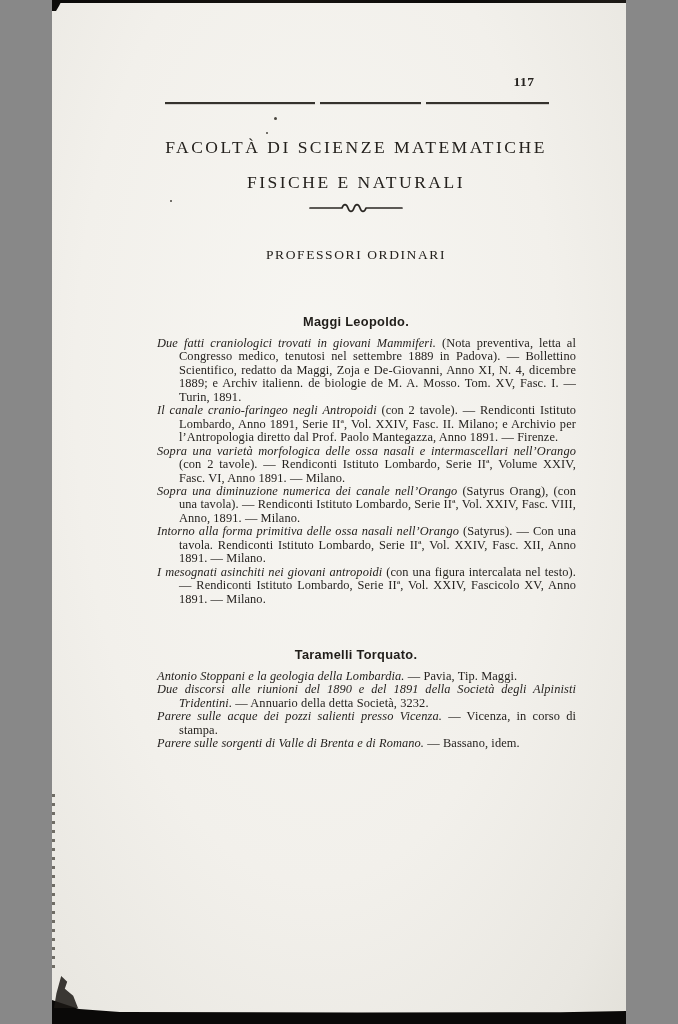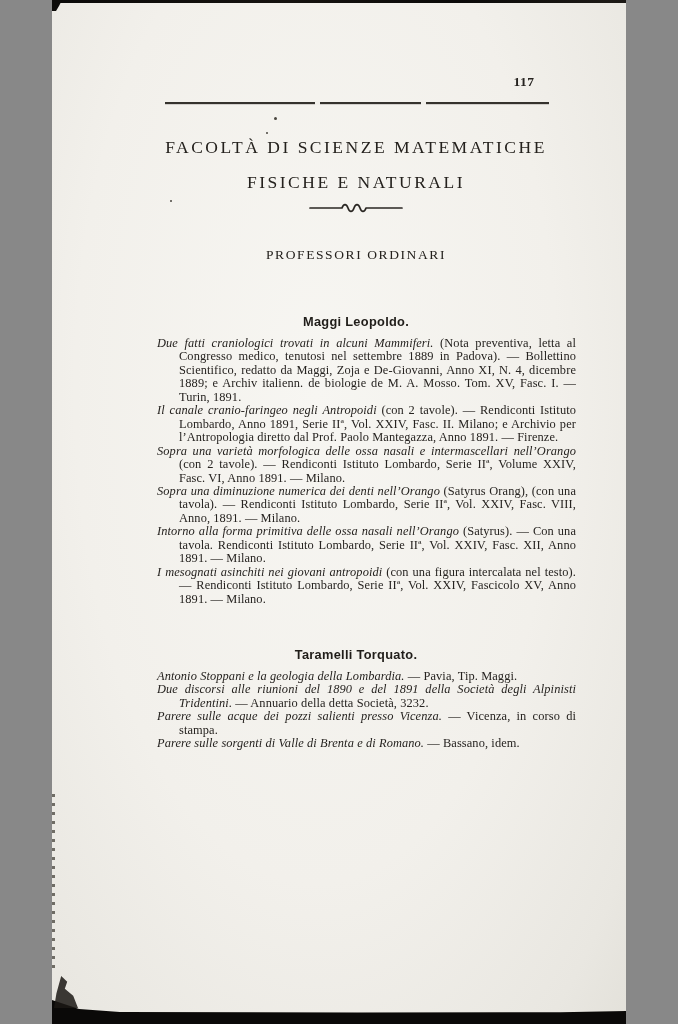--- a/index.html
+++ b/index.html
@@ -80,24 +80,24 @@
     <svg width="96" height="14" viewBox="0 0 96 14">
       <path d="M2 8 H34 M34 8 c1.5 -4.5 4.5 -4.5 6 0 c1.5 4.5 4.5 4.5 6 0 c1.5 -4.5 4.5 -4.5 6 0 c1.5 4.5 4.5 4.5 6 0 M58 8 H94" fill="none" stroke="#2a2723" stroke-width="1.7" stroke-linecap="round"></path>
     </svg>
   </div>
 
   <div class="centered-col prof-name" style="top:314px;">Maggi Leopoldo.</div>
 
   <div class="centered-col section-heading" style="top:247px;">PROFESSORI ORDINARI</div>
 
   <div class="entries" style="top:337px;">
-    <p class="entry"><span class="it">Due fatti craniologici trovati in alcuni Mammiferi.</span><span> (Nota preventiva, letta al Congresso medico, tenutosi nel settembre 1889 in Padova). — Bollettino Scientifico, redatto da Maggi, Zoja e De-Giovanni, Anno XI, N. 4, dicembre 1889; e Archiv italienn. de biologie de M. A. Mosso. Tom. XV, Fasc. I. — Turin, 1891.</span></p>
+    <p class="entry"><span class="it">Due fatti craniologici trovati in giovani Mammiferi.</span><span> (Nota preventiva, letta al Congresso medico, tenutosi nel settembre 1889 in Padova). — Bollettino Scientifico, redatto da Maggi, Zoja e De-Giovanni, Anno XI, N. 4, dicembre 1889; e Archiv italienn. de biologie de M. A. Mosso. Tom. XV, Fasc. I. — Turin, 1891.</span></p>
     <p class="entry"><span class="it">Il canale cranio-faringeo negli Antropoidi</span><span> (con 2 tavole). — Rendiconti Istituto Lombardo, Anno 1891, Serie IIª, Vol. XXIV, Fasc. II. Milano; e Archivio per l’Antropologia diretto dal Prof. Paolo Mantegazza, Anno 1891. — Firenze.</span></p>
     <p class="entry"><span class="it">Sopra una varietà morfologica delle ossa nasali e intermascellari nell’Orango</span><span> (con 2 tavole). — Rendiconti Istituto Lombardo, Serie IIª, Volume XXIV, Fasc. VI, Anno 1891. — Milano.</span></p>
-    <p class="entry"><span class="it">Sopra una diminuzione numerica dei denti nell’Orango</span><span> (Satyrus Orang), (con una tavola). — Rendiconti Istituto Lombardo, Serie IIª, Vol. XXIV, Fasc. VIII, Anno, 1891. — Milano.</span></p>
+    <p class="entry"><span class="it">Sopra una diminuzione numerica dei canale nell’Orango</span><span> (Satyrus Orang), (con una tavola). — Rendiconti Istituto Lombardo, Serie IIª, Vol. XXIV, Fasc. VIII, Anno, 1891. — Milano.</span></p>
     <p class="entry"><span class="it">Intorno alla forma primitiva delle ossa nasali nell’Orango</span><span> (Satyrus). — Con una tavola. Rendiconti Istituto Lombardo, Serie IIª, Vol. XXIV, Fasc. XII, Anno 1891. — Milano.</span></p>
     <p class="entry"><span class="it">I mesognati asinchiti nei giovani antropoidi</span><span> (con una figura intercalata nel testo). — Rendiconti Istituto Lombardo, Serie IIª, Vol. XXIV, Fascicolo XV, Anno 1891. — Milano.</span></p>
   </div>
 
   <div class="centered-col prof-name" style="top:647px;">Taramelli Torquato.</div>
 
   <div class="entries" style="top:670px;">
     <p class="entry"><span class="it">Antonio Stoppani e la geologia della Lombardia.</span><span> — Pavia, Tip. Maggi.</span></p>
     <p class="entry"><span class="it">Due discorsi alle riunioni del 1890 e del 1891 della Società degli Alpinisti Tridentini.</span><span> — Annuario della detta Società, 3232.</span></p>
     <p class="entry"><span class="it">Parere sulle acque dei pozzi salienti presso Vicenza.</span><span> — Vicenza, in corso di stampa.</span></p>

